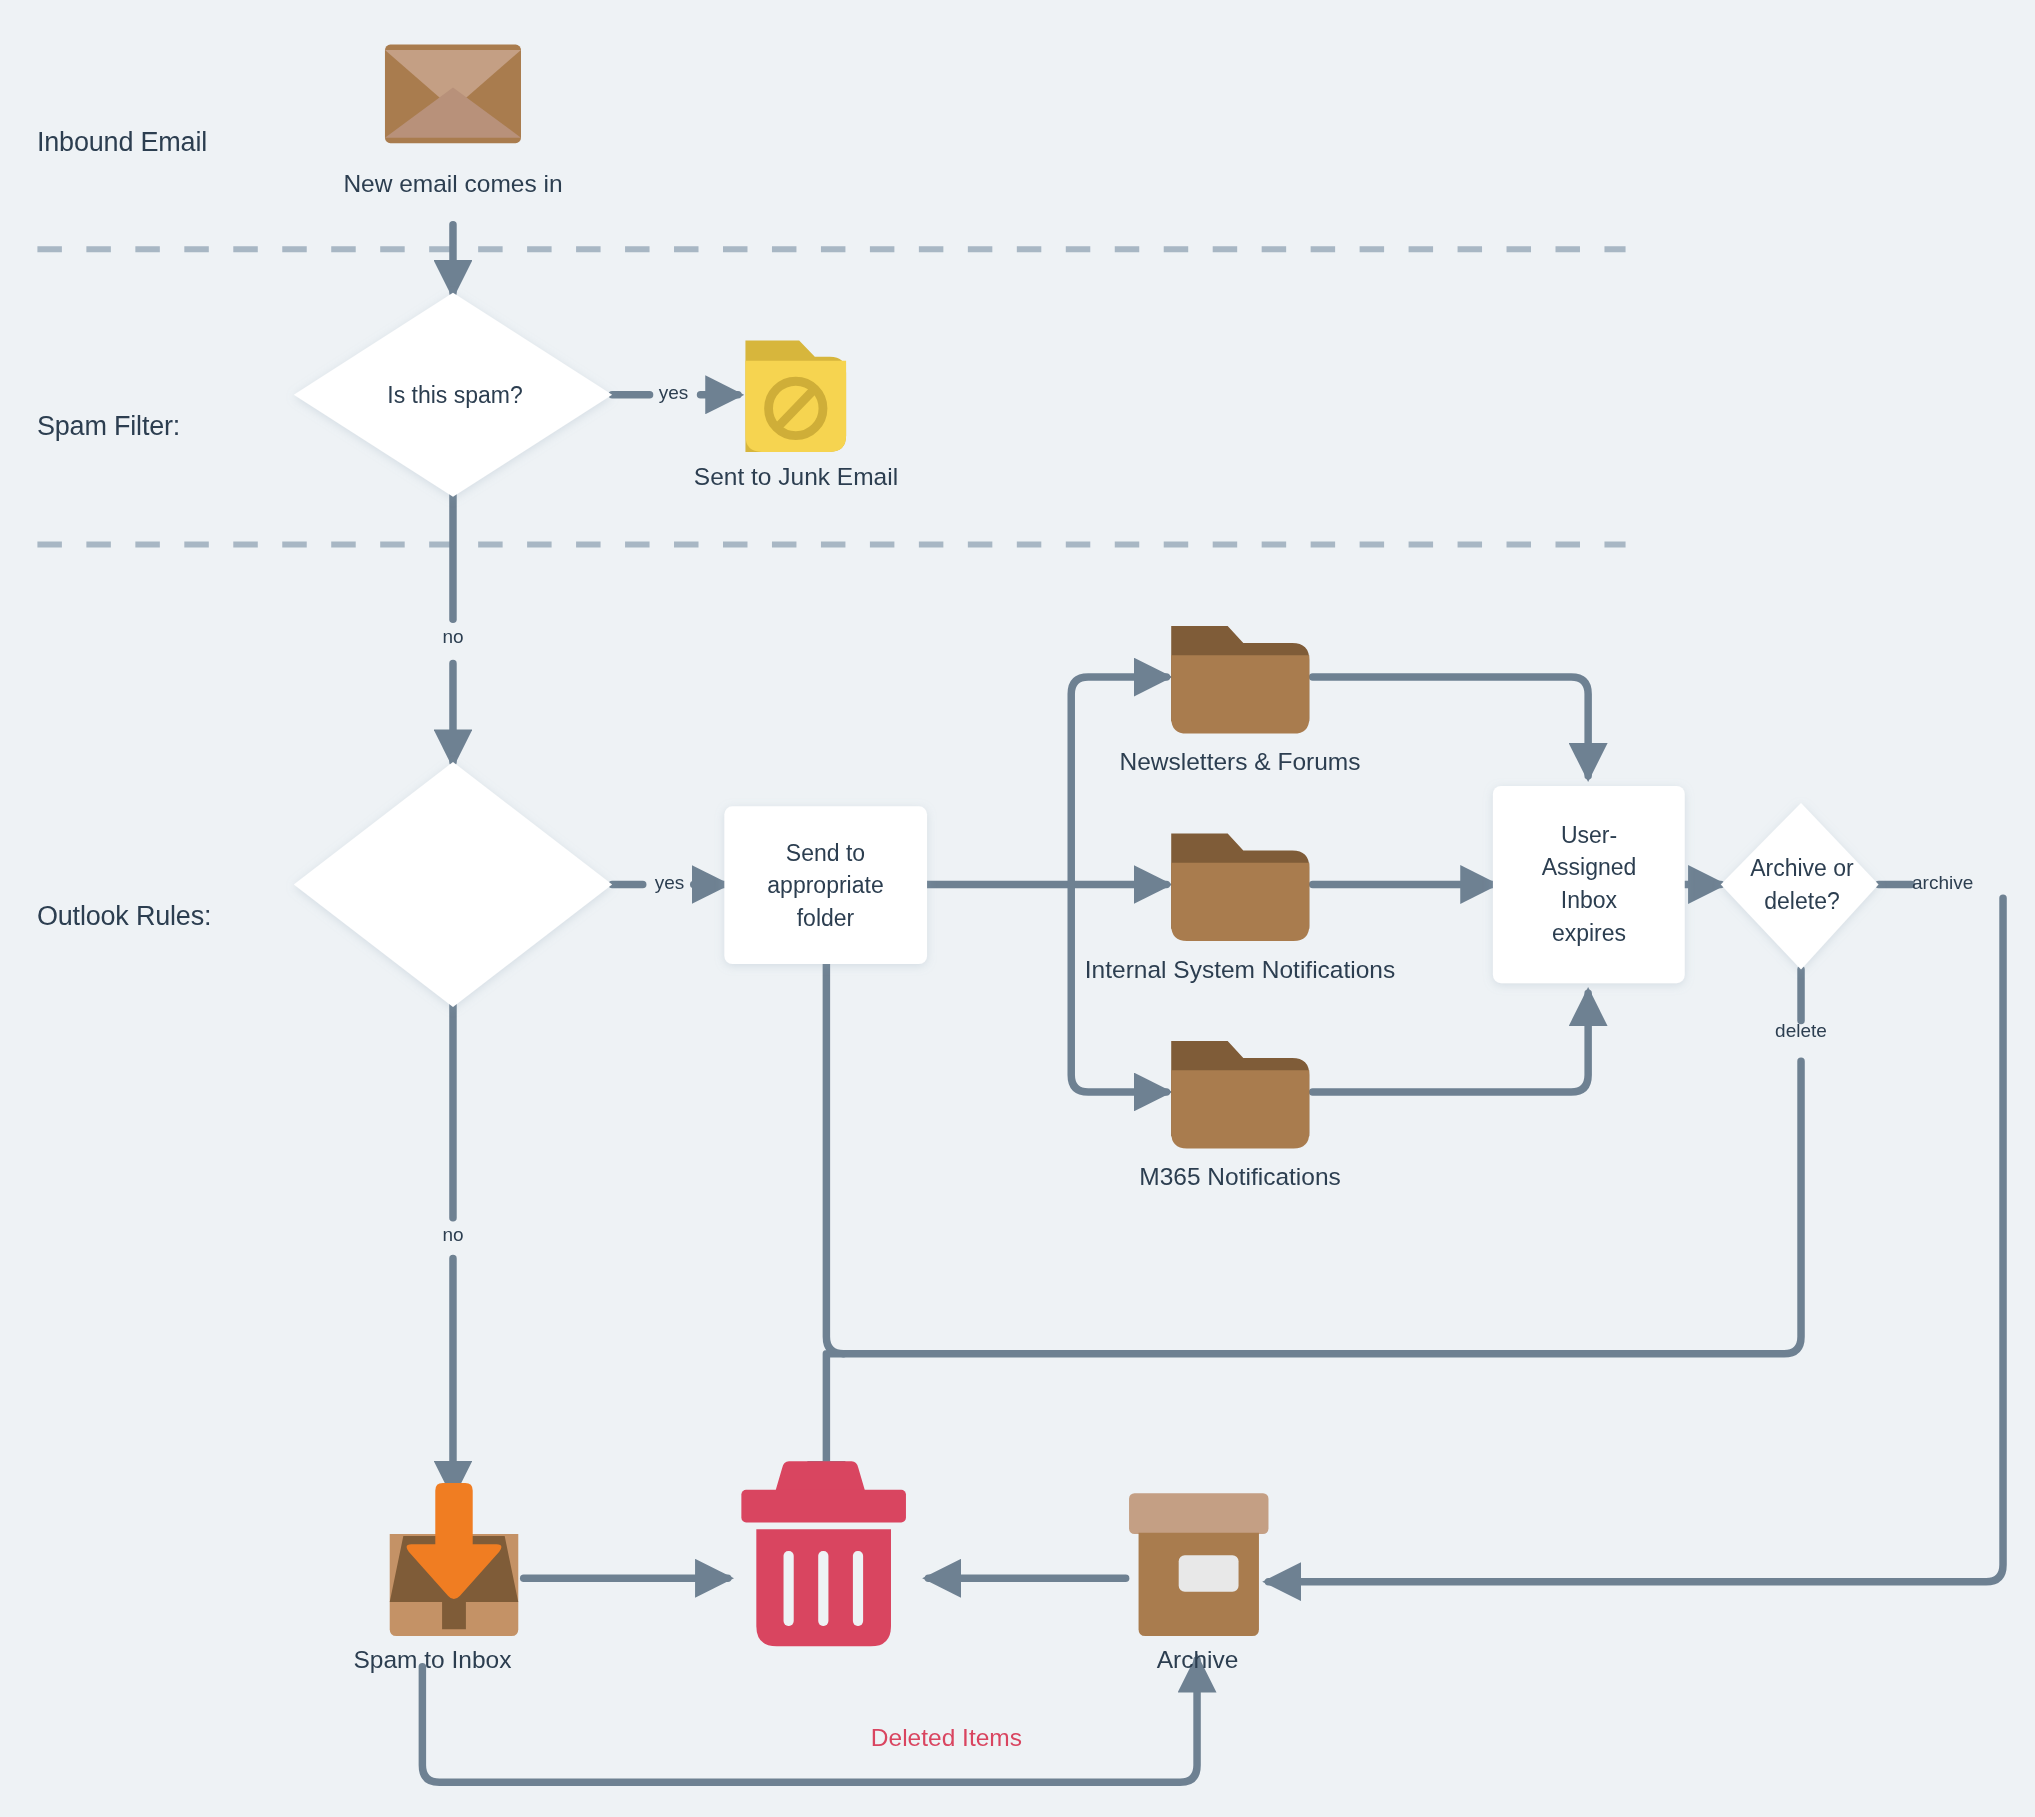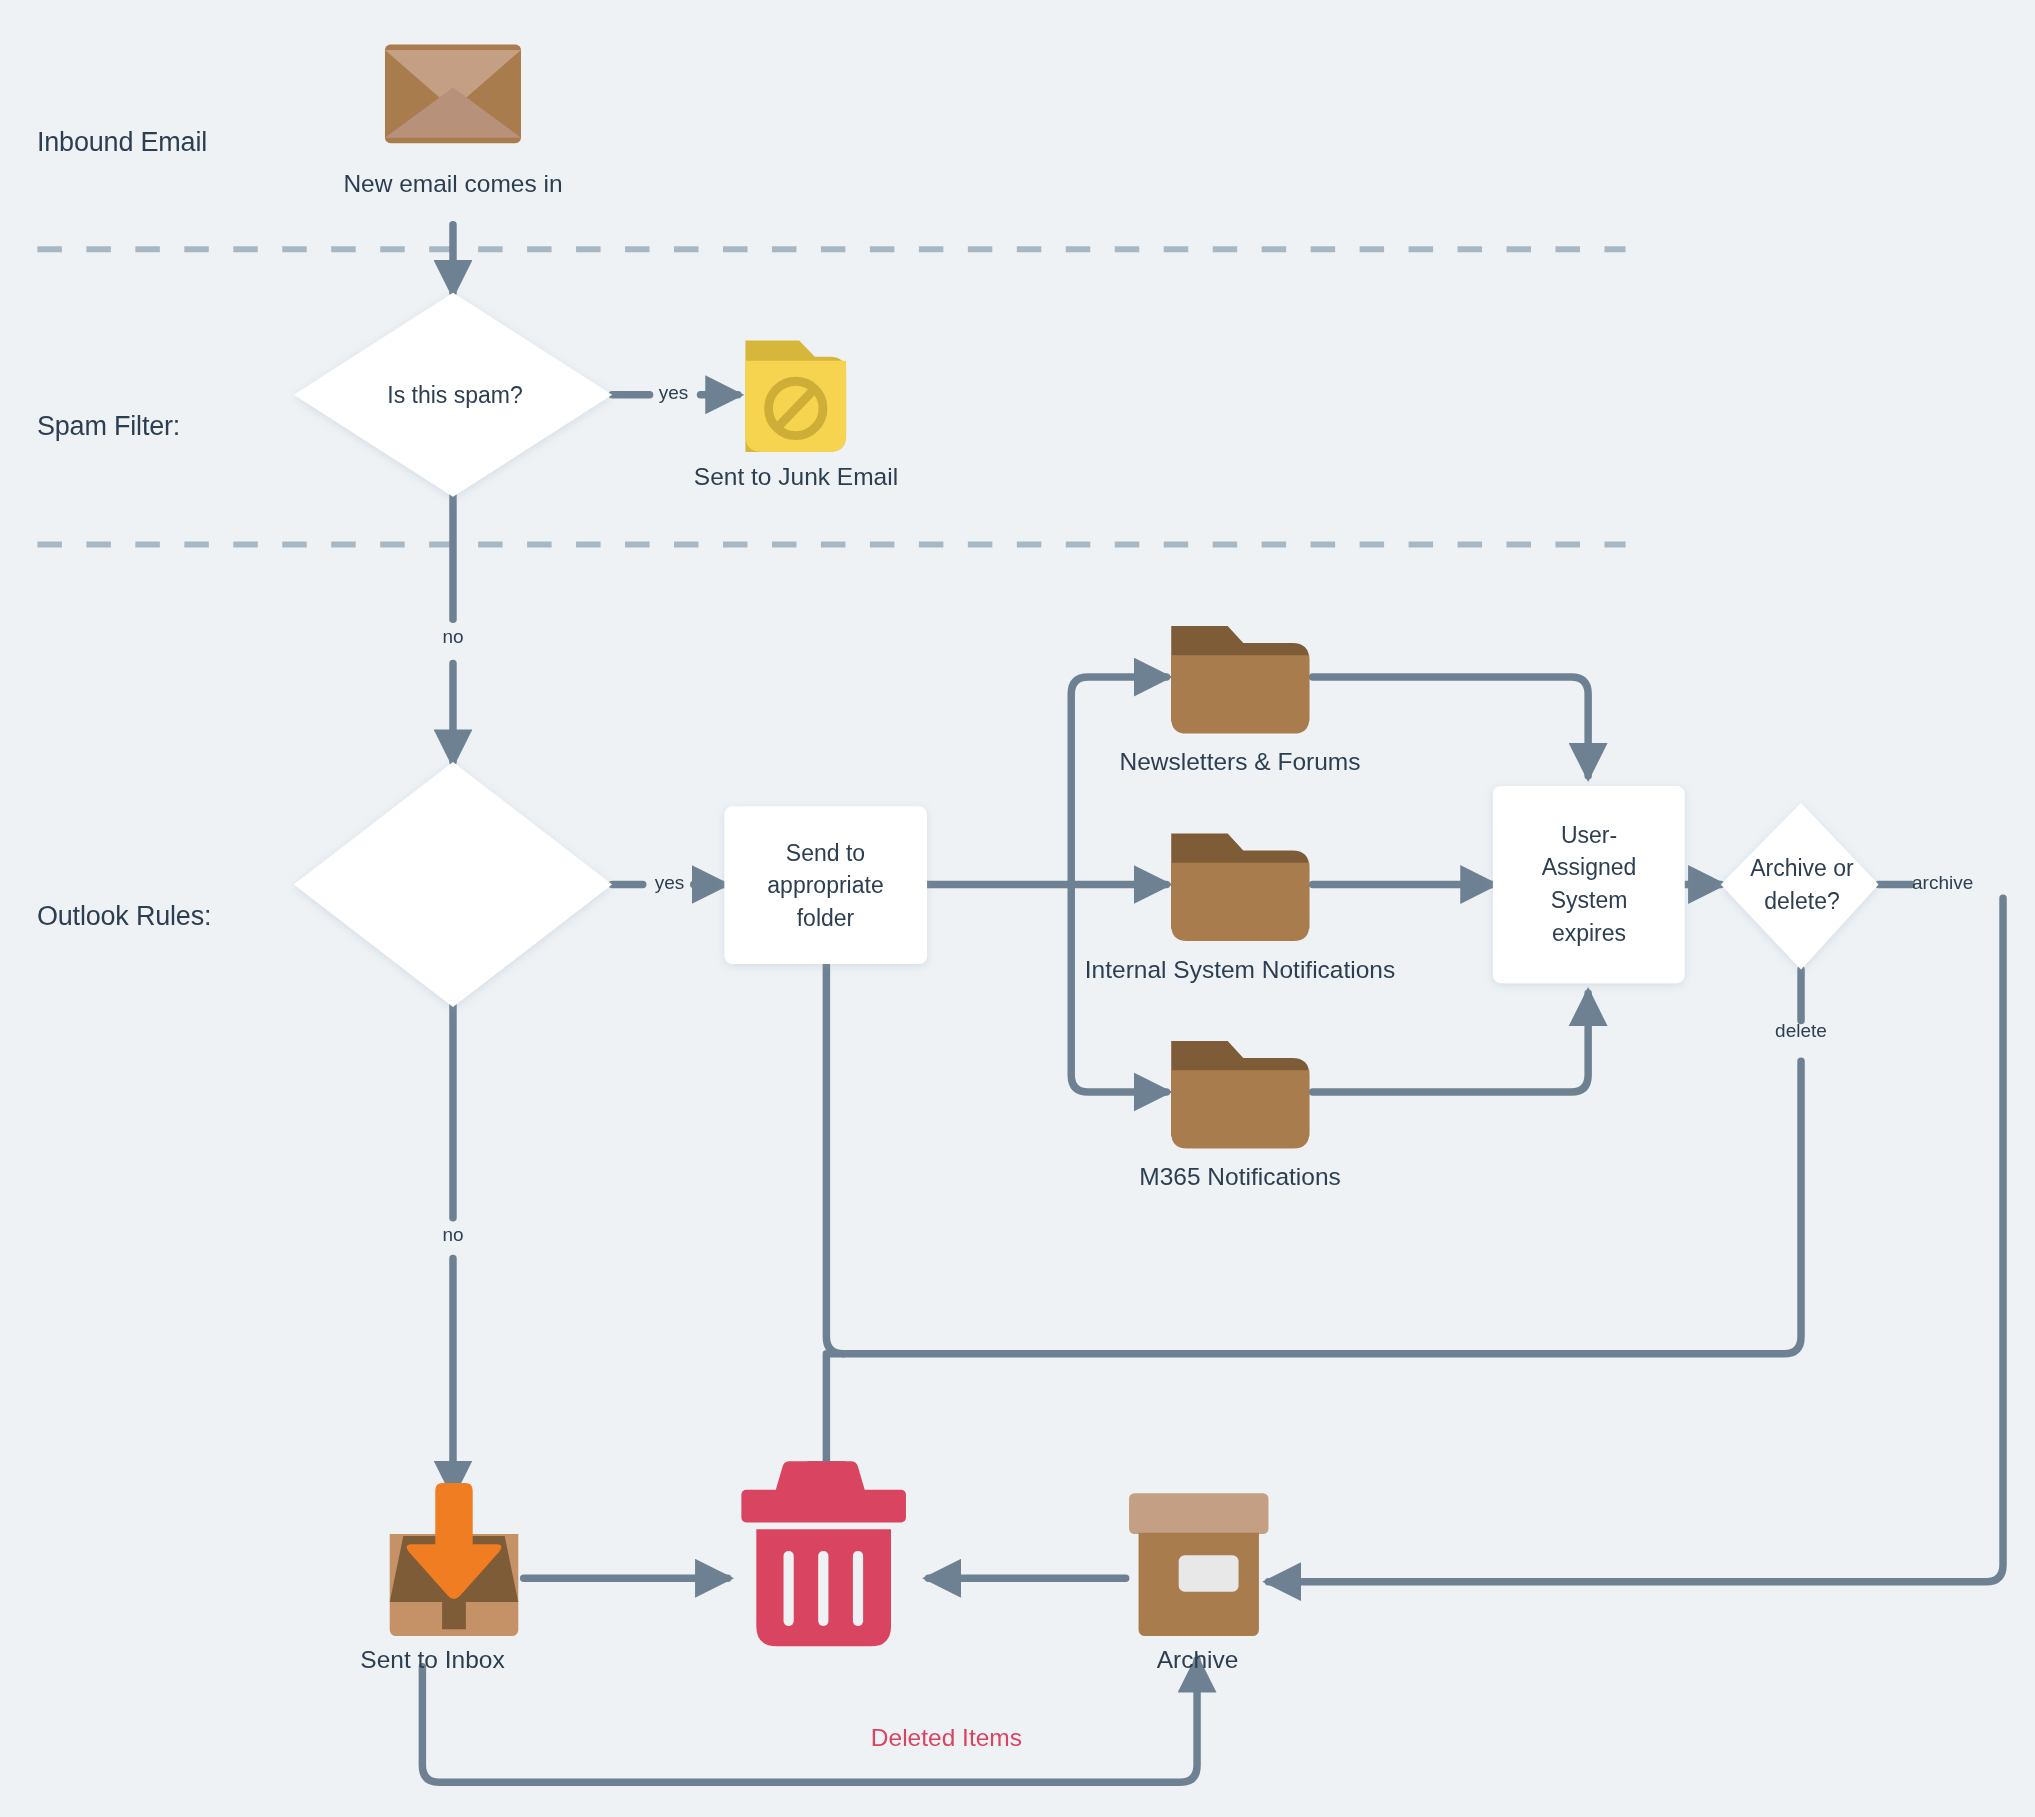--- a/index.html
+++ b/index.html
@@ -211,40 +211,40 @@
 
   <div class="shape-text" style="left:724px; top:822px; width:203px; height:127px; flex-direction:column;">
     <span>Send to</span>
     <span>appropriate</span>
     <span>folder</span>
   </div>
 
   <div class="shape-text" style="left:1493px; top:799px; width:192px; height:170px; flex-direction:column;">
     <span>User-</span>
     <span>Assigned</span>
-    <span>System</span>
+    <span>Inbox</span>
     <span>expires</span>
   </div>
 
   <div class="shape-text" style="left:1714px; top:847px; width:176px; height:75px; flex-direction:column;">
     <span>Archive or</span>
     <span>delete?</span>
   </div>
 
   <div class="node-label" style="left:249px; top:170px; width:408px;">New email comes in</div>
 
   <div class="node-label" style="left:592px; top:463px; width:408px;">Sent to Junk Email</div>
 
   <div class="node-label" style="left:1036px; top:748px; width:408px;">Newsletters &amp; Forums</div>
 
   <div class="node-label" style="left:1036px; top:956px; width:408px;">Internal System Notifications</div>
 
   <div class="node-label" style="left:1036px; top:1163px; width:408px;">M365 Notifications</div>
 
-  <div class="node-label" style="left:249px; top:1646px; width:367px;">Sent to Inbox</div>
+  <div class="node-label" style="left:249px; top:1646px; width:367px;">Spam to Inbox</div>
 
   <div class="node-label danger" style="left:627px; top:1724px; width:395px;text-align:right;">Deleted Items</div>
 
   <div class="node-label" style="left:995px; top:1646px; width:405px;">Archive</div>
 
   <div class="edge-label" style="left:609px; top:382px; width:129px;">yes</div>
 
   <div class="edge-label" style="left:385px; top:626px; width:136px;">no</div>
 
   <div class="edge-label" style="left:605px; top:872px; width:129px;">yes</div>

